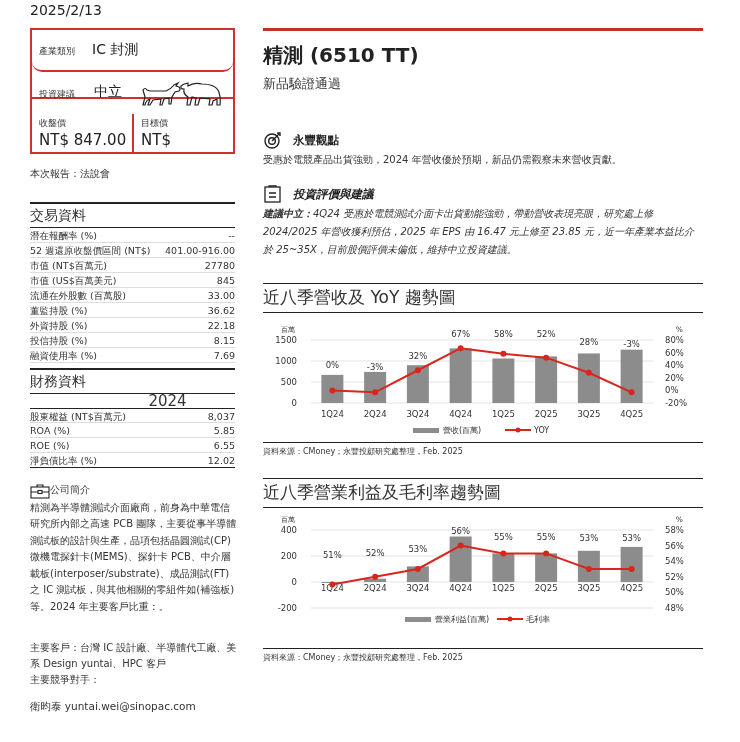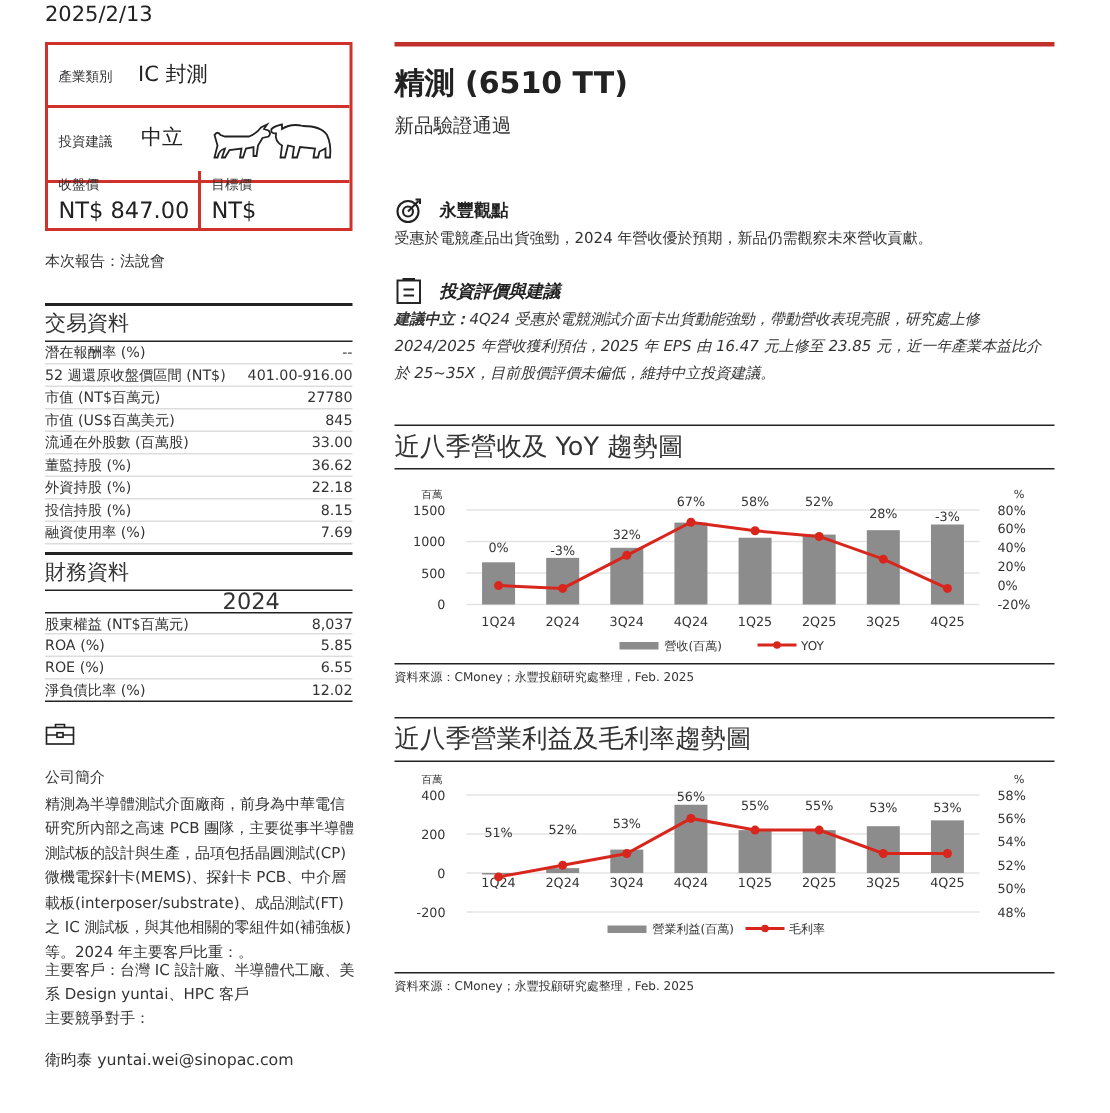--- a/index.html
+++ b/index.html
@@ -1,33 +1,33 @@
 <!DOCTYPE html>
 <html><head>
 <meta charset="utf-8">
 <style>
   * { box-sizing: border-box; margin: 0; padding: 0; }
   body { width: 740px; height: 742px; background: #fff; font-family: "DejaVu Sans", "Liberation Sans", sans-serif; color: #222; position: relative; overflow: hidden; }
   .date { position: absolute; left: 30px; top: 2px; font-size: 14px; color: #222; }
   .infobox { position: absolute; left: 30px; top: 28px; width: 205px; height: 126px; border: 2px solid #d1312b; }
   .ib-row { position: absolute; left: 0; width: 100%; border-bottom: 2px solid #d1312b; }
-  .ib-row1 { top: 0; height: 42px; }
-  .ib-row2 { top: 42px; height: 50px; }
+  .ib-row1 { top: 0; height: 42px; border-radius: 10px; }
+  .ib-row2 { top: 42px; height: 27px; }
   .ib-row3 { top: 84px; height: 38px; border-bottom: none; }
   .ib-small { font-size: 9px; color: #333; position: absolute; }
   .ib-big { font-size: 15px; color: #222; position: absolute; }
   .ib-cell-div { position: absolute; left: 100px; top: 0; width: 2px; height: 100%; background: #d1312b; }
   .report-type { position: absolute; left: 30px; top: 167px; font-size: 10px; color: #333; }
   .tbl { position: absolute; left: 30px; width: 205px; font-size: 9.5px; color: #333; }
   .tbl .hdr { border-top: 2px solid #222; padding: 3px 0 2px 0; border-bottom: 1.5px solid #222; font-size: 14px; }
   .tbl .row { display: flex; justify-content: space-between; height: 15px; line-height: 15px; border-bottom: 1px solid #ddd; }
   .tbl .row:last-child { border-bottom: 1.5px solid #222; }
   .tbl .yr { text-align: center; padding-left: 70px; height: 14px; line-height: 14px; font-size: 15px; }
   .profile { position: absolute; left: 30px; top: 482px; width: 208px; font-size: 10px; line-height: 16.5px; color: #333; }
-  .profile-head { display: flex; align-items: flex-start; gap: 14px; margin-bottom: 1px; flex-direction: column; }
+  .profile-head { display: flex; align-items: flex-end; gap: 0; margin-bottom: 1px; }
   .clients { position: absolute; left: 30px; top: 640px; width: 210px; font-size: 10px; line-height: 16px; color: #333; }
   .author { position: absolute; left: 30px; top: 700px; font-size: 10.5px; color: #333; }
   .right { position: absolute; left: 263px; top: 28px; width: 440px; }
   .redline { height: 3px; background: #c0312b; }
   .title { font-size: 20px; font-weight: bold; margin-top: 11px; color: #222; }
   .subtitle { font-size: 13px; color: #333; margin-top: 6px; }
   .sec-head { display: flex; align-items: center; gap: 10px; font-size: 11.5px; font-weight: bold; color: #222; }
   .para { font-size: 10px; line-height: 18px; color: #333; }
   .chart-block { position: absolute; left: 263px; width: 440px; }
   .chart-title { border-top: 1.5px solid #222; border-bottom: 1.5px solid #222; font-size: 17px; padding: 2px 0 3px 0; color: #333; }

